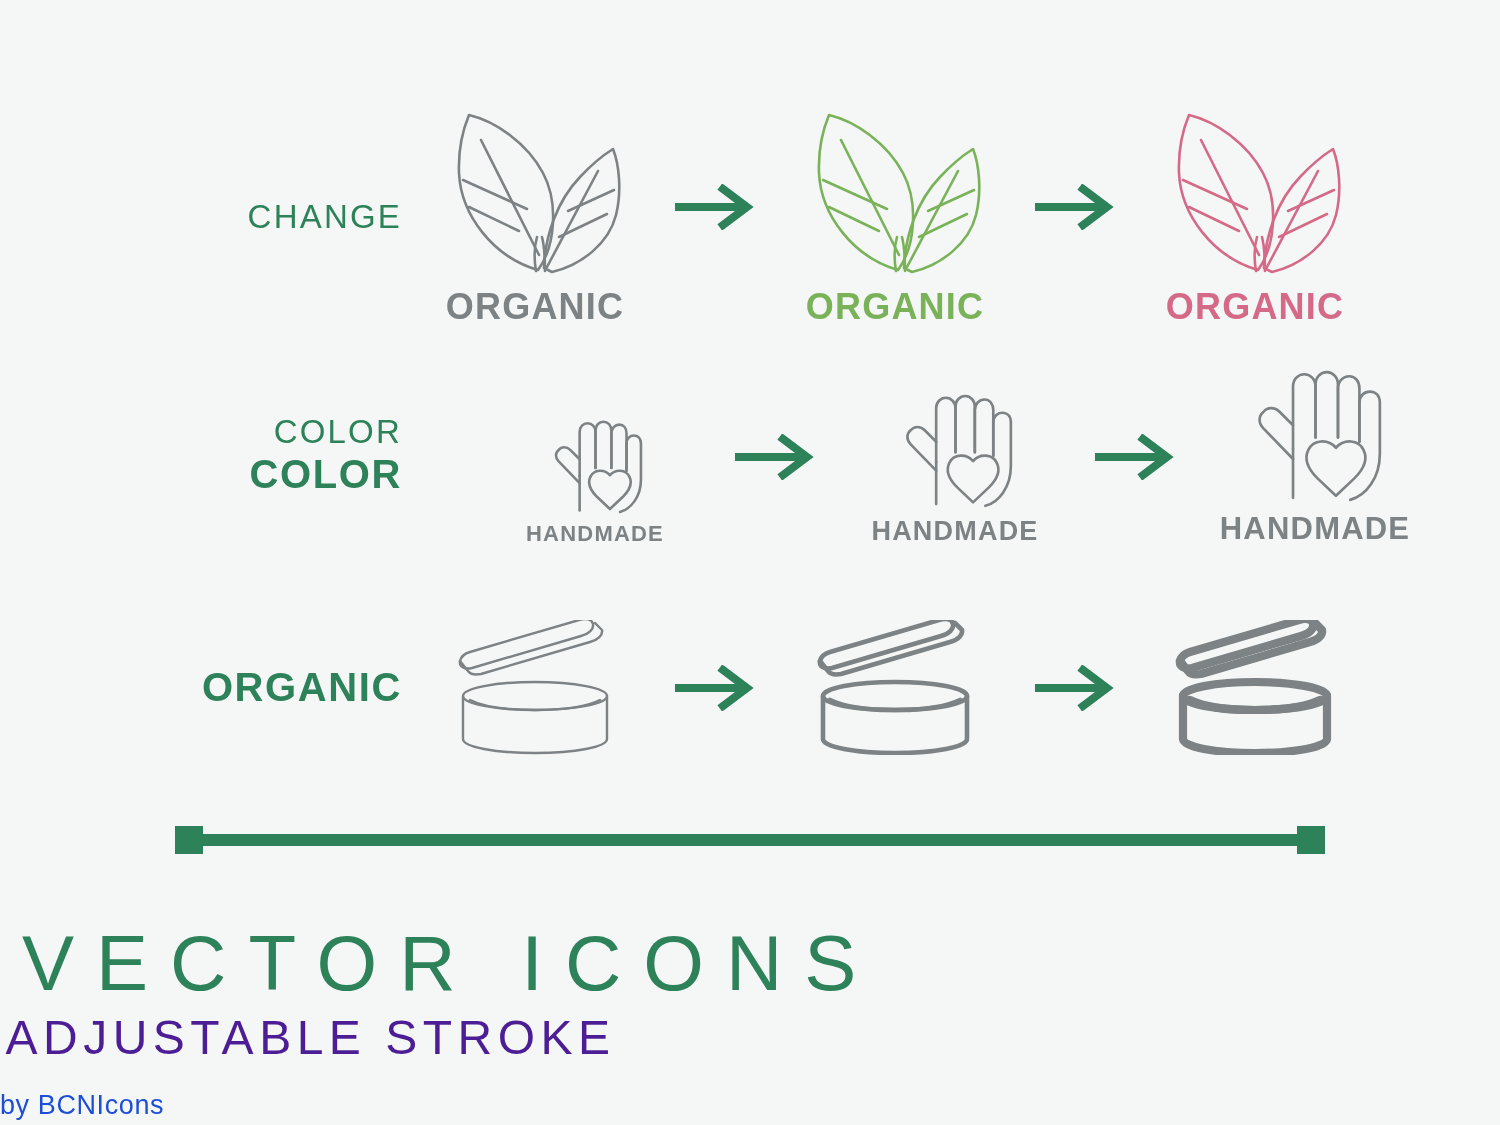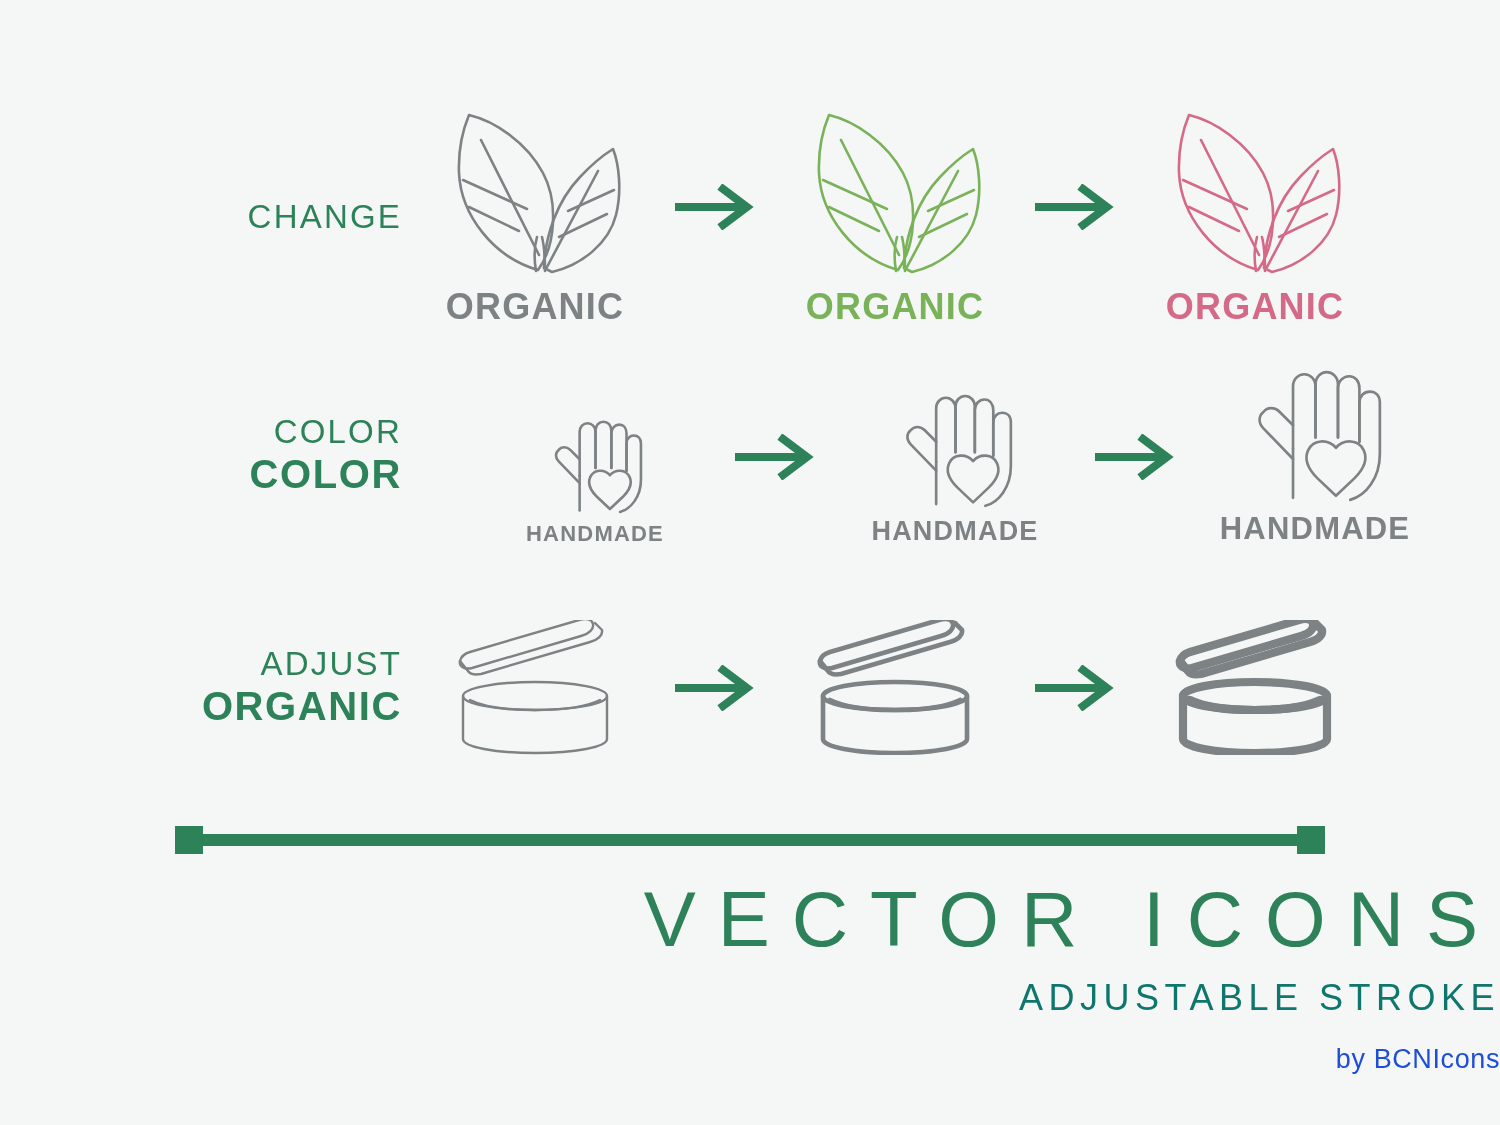--- a/index.html
+++ b/index.html
@@ -102,40 +102,40 @@
     left: 175px;
     top: 826px;
     width: 1150px;
     height: 28px;
   }
 
   
   #footer {
     position: absolute;
     left: 0;
-    top: 880px;
+    top: 924px;
     width: 1500px;
-    text-align: right;
+    text-align: left;
   }
   #main-title {
     color: #2e8259;
     font-size: 78px;
     font-weight: 400;
     letter-spacing: 22px;
     text-indent: 22px;
     line-height: 1.0;
     margin: 0;
   }
   #subtitle {
-    color: #0f766e;
-    font-size: 36px;
+    color: #4c1d95;
+    font-size: 48px;
     font-weight: 400;
     letter-spacing: 5.5px;
     text-indent: 5.5px;
-    margin: 22px 0 0 0;
+    margin: 12px 0 0 0;
     line-height: 1.0;
   }
   #byline {
     color: #1d4ed8;
     font-size: 27px;
     font-weight: 400;
     letter-spacing: 0.6px;
     margin: 30px 0 0 0;
     line-height: 1.0;
   }
@@ -294,21 +294,20 @@
           <path d="M90 82 C 82 73 68 74 63 84 C 58 94 64 104 72 112 L 90 129 L 108 112 C 116 104 122 94 117 84 C 112 74 98 73 90 82 Z" fill="none" stroke="#7d8285" stroke-width="2.6" stroke-linecap="round" stroke-linejoin="round"></path>
         </svg>
         <div class="icon-caption" style="color:#7d8285;font-size:31px">HANDMADE</div>
       </div>
 
     </div>
   </div>
 
   <div class="row" id="row-stroke">
     <div class="row-label">
-      <span class="lbl-top">ADJUST</span>
       <span class="lbl-bottom">ORGANIC</span>
     </div>
     <div class="row-items">
 
       <div class="icon-cell">
         <svg class="jar-svg" width="175" height="135" viewBox="0 0 175 135">
           <g fill="none" stroke="#7d8285" stroke-width="2.4" stroke-linecap="round" stroke-linejoin="round">
             <path d="M12 41 L 20 51 C 22 54 27 55 33 54 L 142 22 C 150 20 155 15 154 10 L 147 3"></path>
             <path d="M12 41 C 11 46 16 50 24 48 L 133 16 C 141 14 146 9 145 4 C 144 -1 138 -2 131 0 L 22 32 C 15 34 13 37 12 41 Z"></path>
             <ellipse cx="87" cy="76" rx="72" ry="14"></ellipse>

